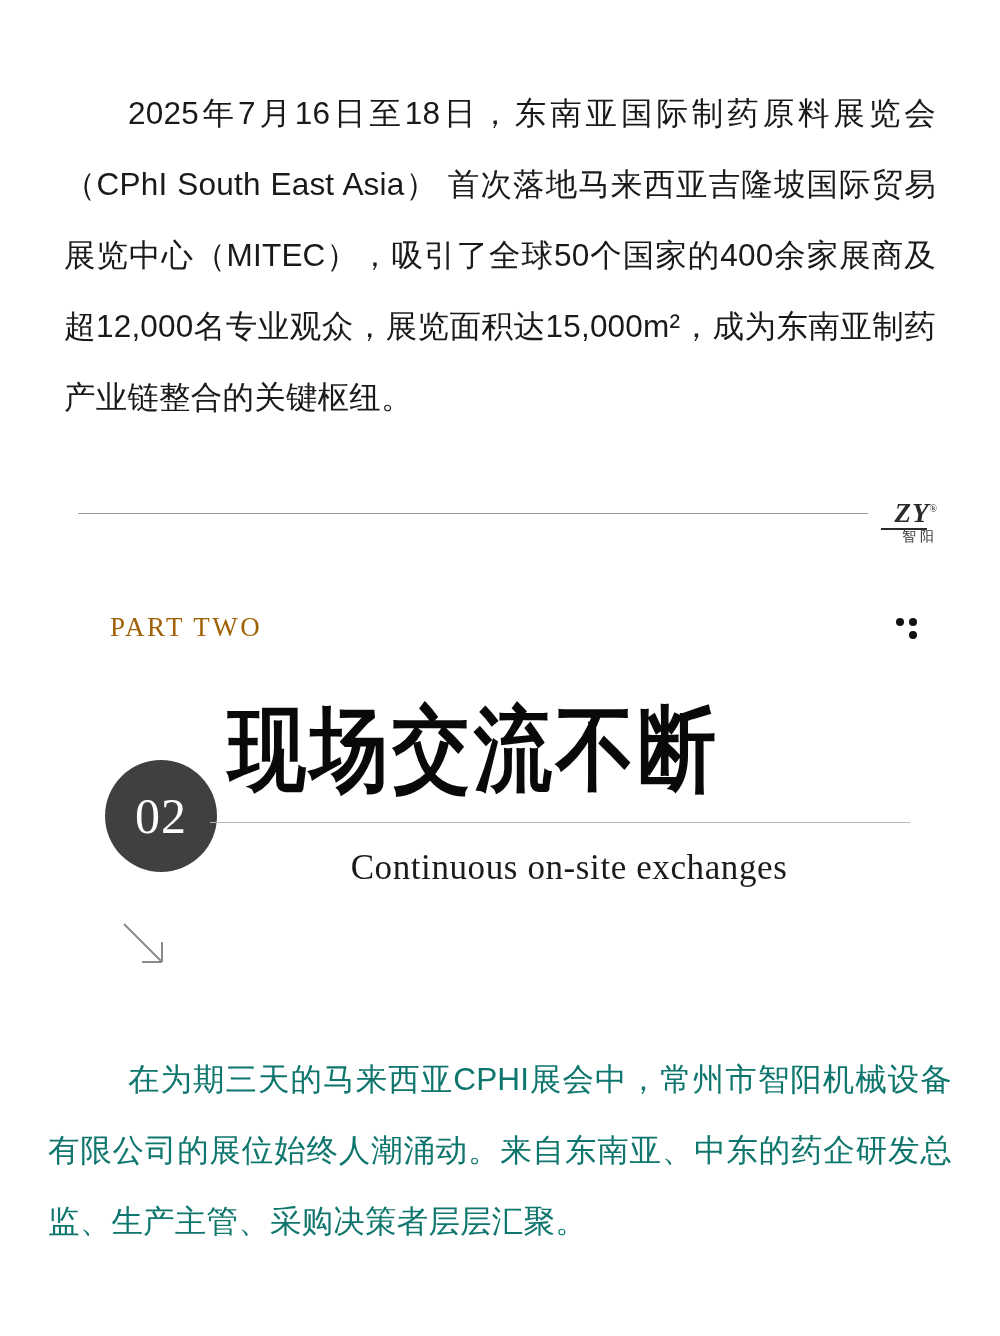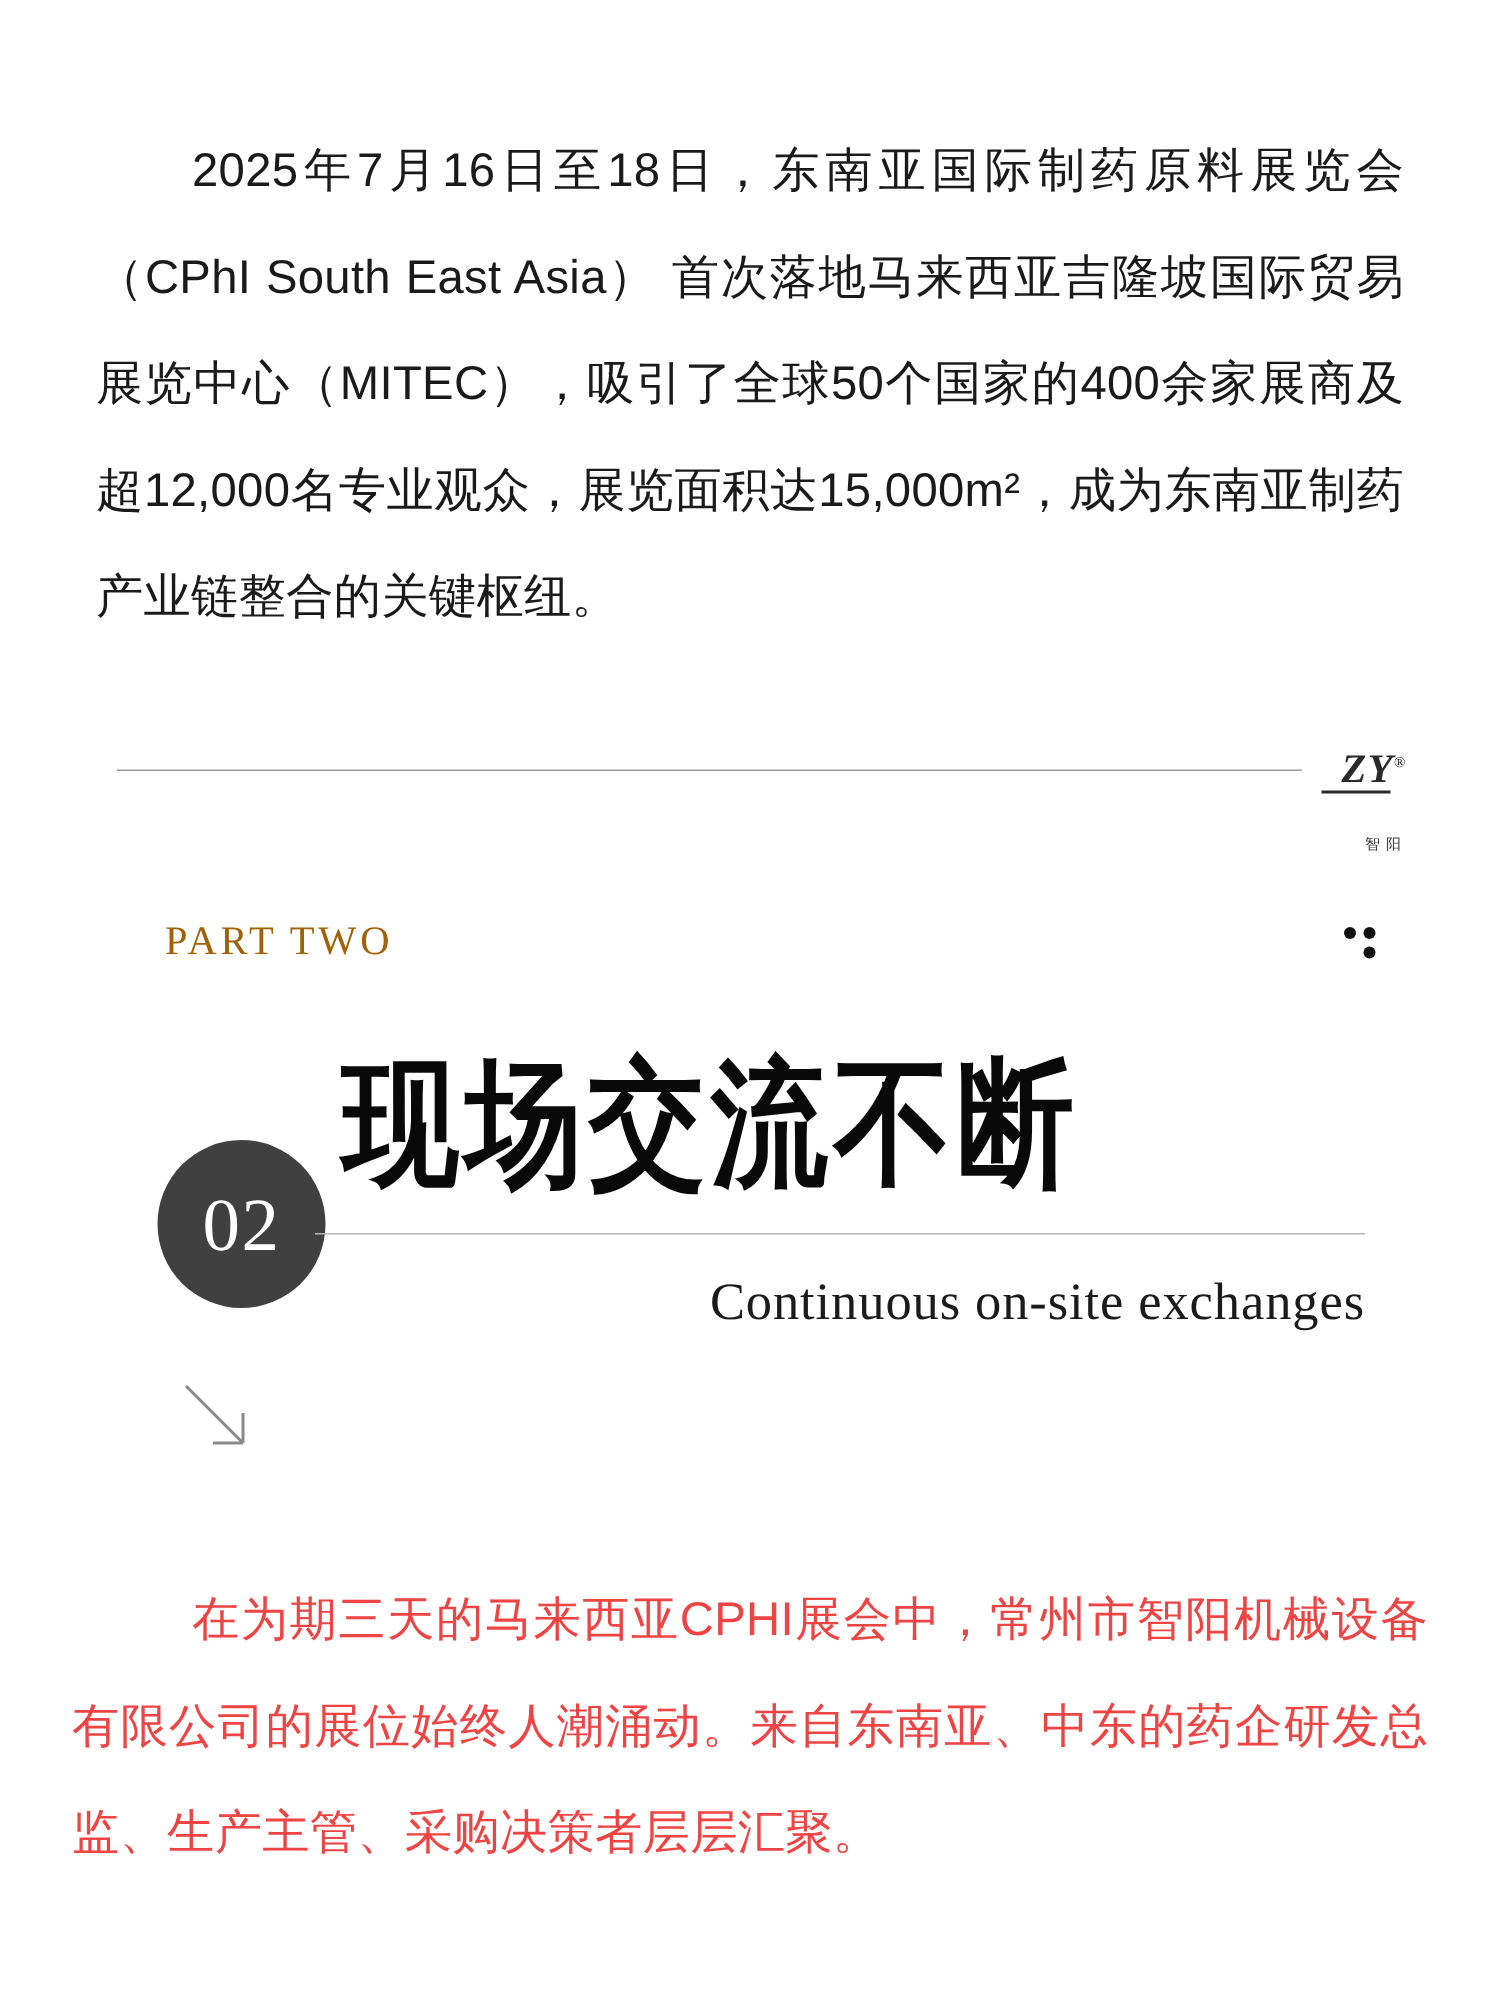--- a/index.html
+++ b/index.html
@@ -68,27 +68,26 @@
     color: #2a2a2a;
     letter-spacing: 1px;
   }
   .brand-logo .zy .reg {
     font-size: 10px;
     vertical-align: super;
     font-style: normal;
     font-weight: normal;
   }
   .brand-logo .cn {
-    font-family: Liberation Serif, serif;
-    font-size: 10px;
+    font-family: Liberation Mono, monospace;
+    font-size: 14px;
     line-height: 14px;
     color: #3a3a3a;
     letter-spacing: 4px;
     padding-left: 4px;
-    margin-top: 28px;
   }
   .brand-logo .bar {
     width: 46px;
     height: 2px;
     background: #2a2a2a;
     margin: 1px auto 0 auto;
   }
 
   
   .part-label {
@@ -161,21 +160,21 @@
     width: 700px;
     height: 1px;
     background: #b5b5b5;
   }
 
   .headline-en {
     position: absolute;
     left: 228px;
     top: 848px;
     width: 682px;
-    text-align: right;
+    text-align: center;
     font-family: "Liberation Serif", serif;
     font-size: 35px;
     letter-spacing: 0.6px;
     color: #1b1b1b;
   }
 
   
   .arrow-mark {
     position: absolute;
     left: 118px;
@@ -188,21 +187,21 @@
   .body-block {
     position: absolute;
     left: 48px;
     top: 1044px;
     width: 904px;
   }
   .body-paragraph {
     font-family: "Liberation Sans", sans-serif;
     font-size: 31.5px;
     line-height: 71px;
-    color: #ef4444;
+    color: #0f766e;
     text-align: justify;
     text-indent: 80px;
     letter-spacing: 0.2px;
     margin: 0;
     white-space: pre-wrap;
   }
 </style>
 </head>
 <body>
 

